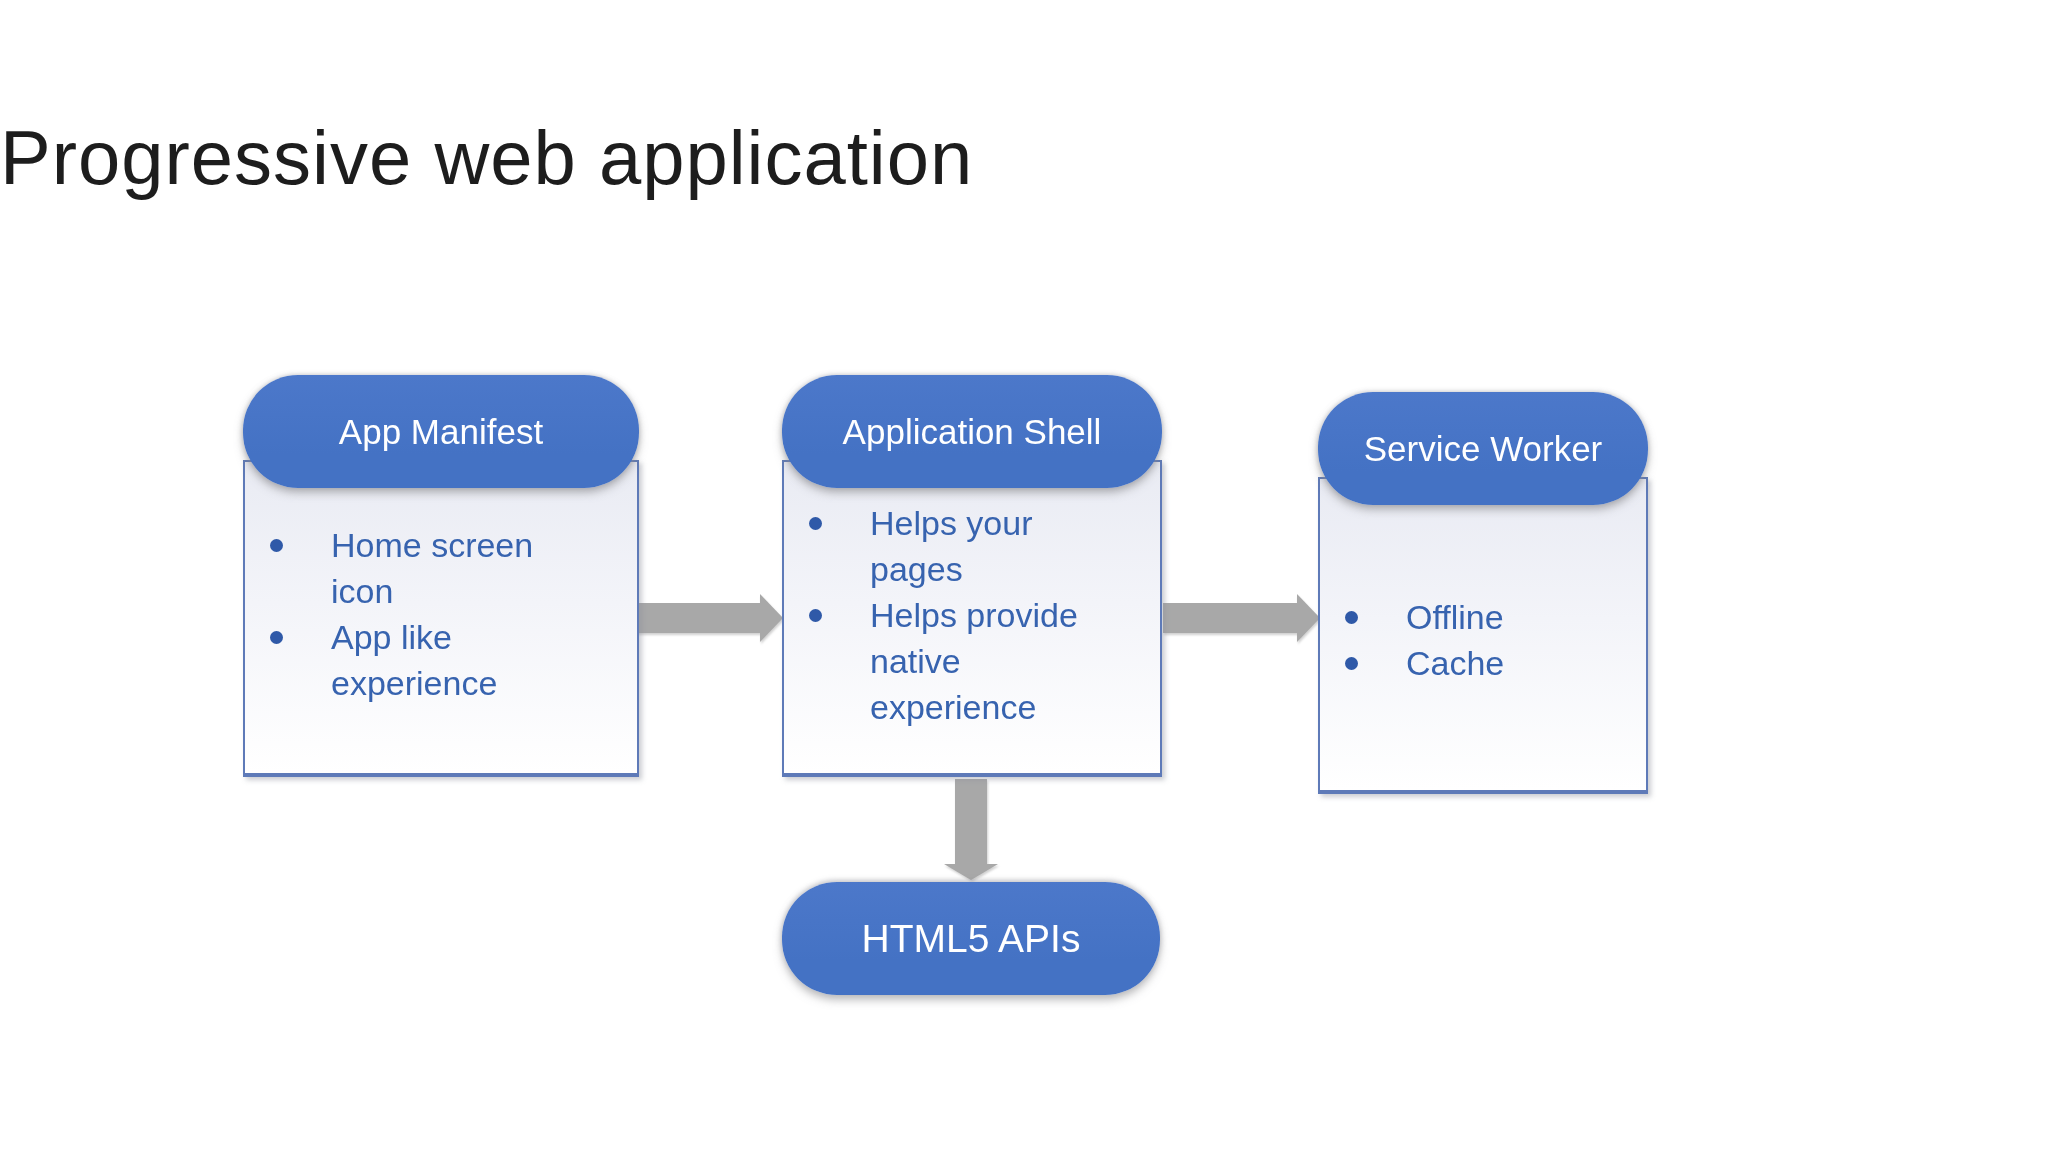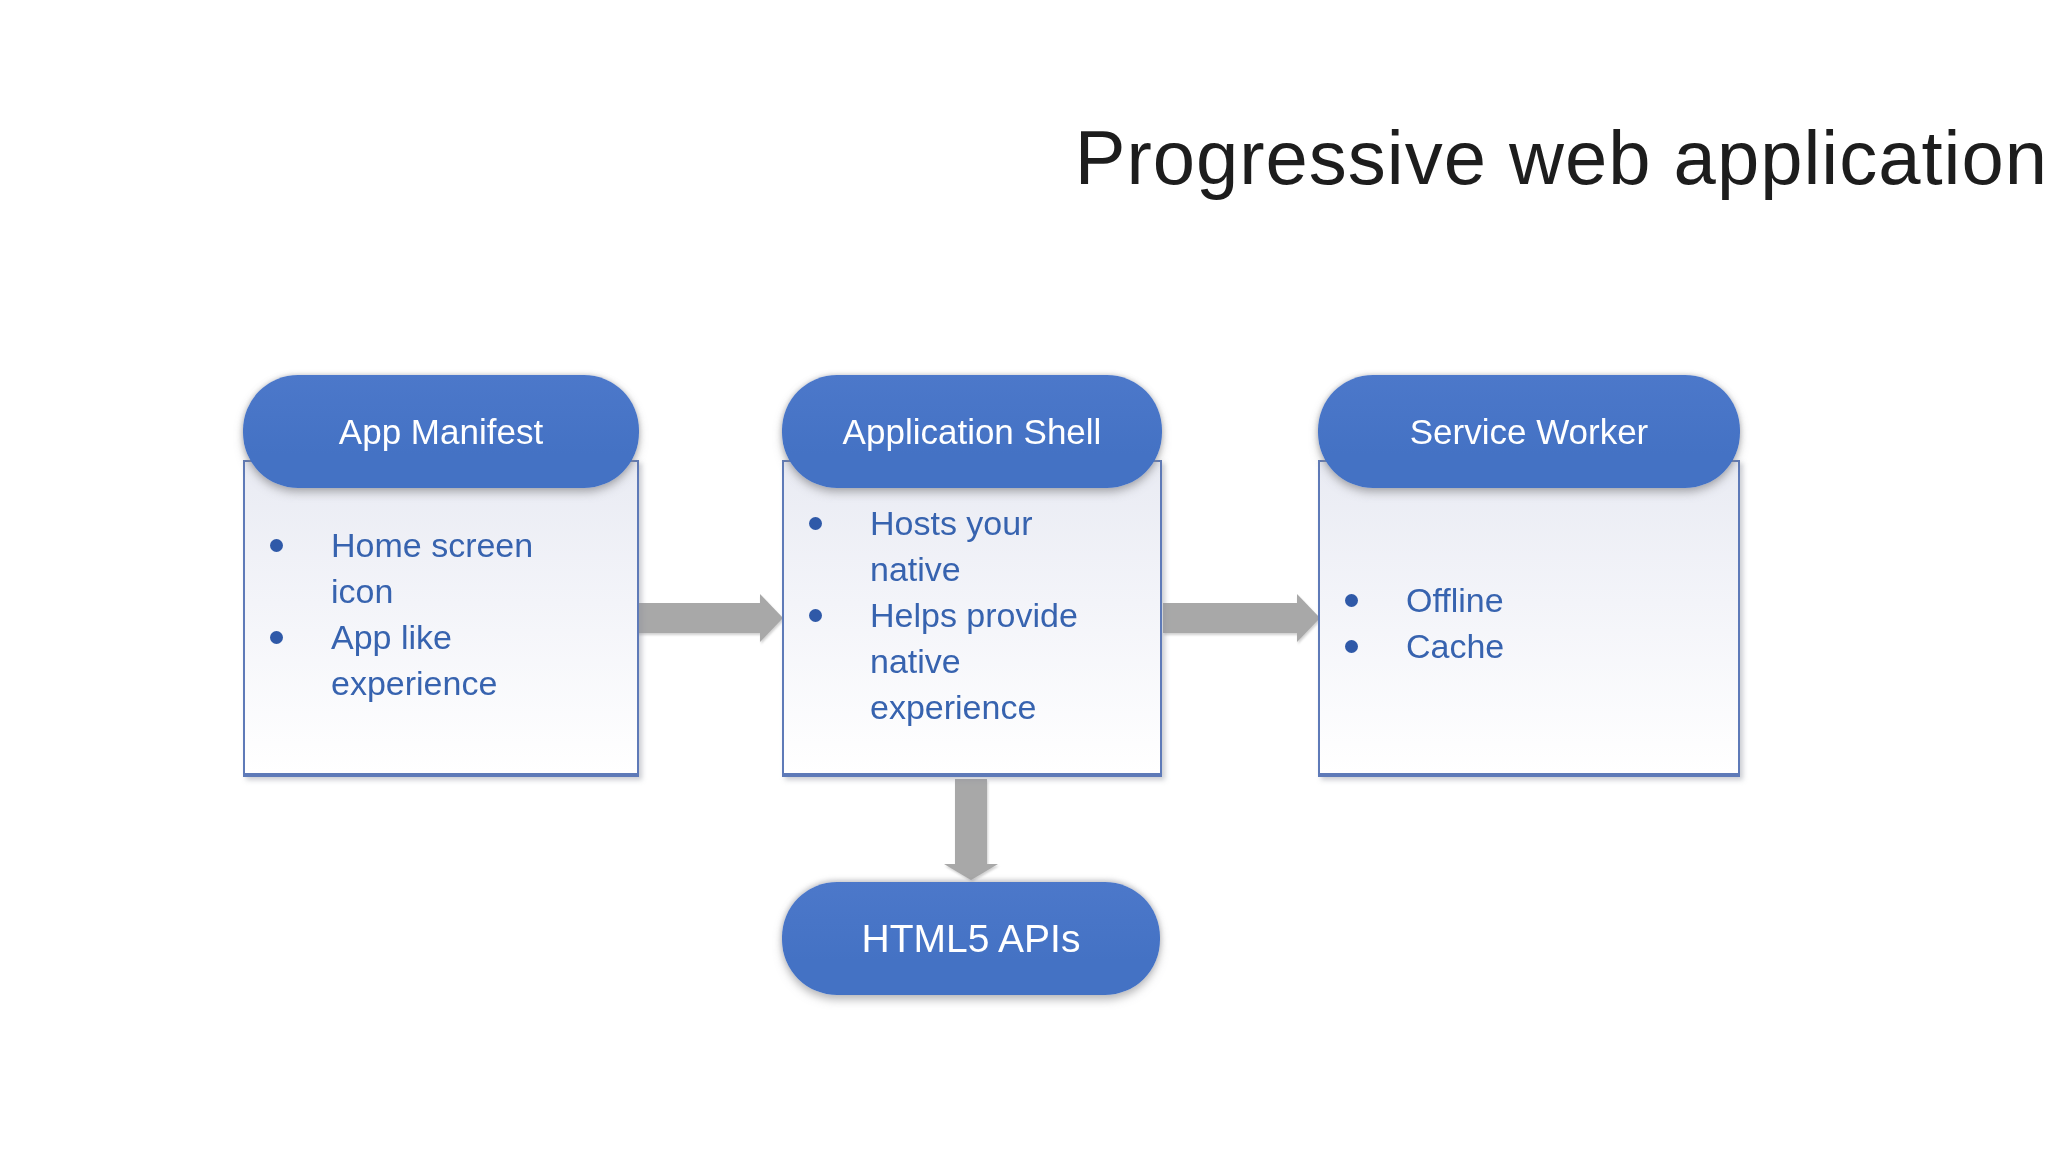--- a/index.html
+++ b/index.html
@@ -6,31 +6,31 @@
   body{
     width:2048px;height:1152px;background:#ffffff;overflow:hidden;
     font-family:"Liberation Sans", sans-serif;
     -webkit-font-smoothing:antialiased;
   }
   .slide{position:relative;width:2048px;height:1152px;background:#ffffff;}
 
   
   .slide-title{
     position:absolute;left:0;top:118px;width:100%;
-    text-align:right;
+    text-align:left;
     font-size:76px;font-weight:300;letter-spacing:1px;
     color:var(--title_text,#1d1d1d);
     line-height:1.05;
   }
 
   
   .node{position:absolute;top:375px;height:402px;}
   .n1{left:243px;width:380px;padding-left:16px;}
   .n2{left:782px;width:380px;text-decoration:underline;}
-  .n3{left:1318px;width:422px;}
+  .n3{left:1318px;width:330px;margin-top:17px;}
 
   .node-body{
     position:absolute;left:0;right:0;top:85px;bottom:0;
     background:linear-gradient(180deg,#e9ebf3 0%,#f3f4f9 45%,#ffffff 100%);
     border:2px solid var(--body_border,#5e7ab8);
     border-bottom-width:4px;
     box-shadow:3px 3px 5px rgba(140,145,155,.45);
     z-index:1;
   }
   .node-header{
@@ -113,21 +113,21 @@
   </div>
 
   <div class="node n2">
     <div class="node-body"></div>
     <div class="node-header">
       <span>Application Shell</span>
     </div>
     <div class="bullets">
       <div class="bullet">
         <span class="bullet-dot"></span>
-        <span class="bullet-text">Hosts your native</span>
+        <span class="bullet-text">Helps your pages</span>
       </div>
       <div class="bullet">
         <span class="bullet-dot"></span>
         <span class="bullet-text">Helps provide native experience</span>
       </div>
     </div>
   </div>
 
   <div class="node n3">
     <div class="node-body"></div>

